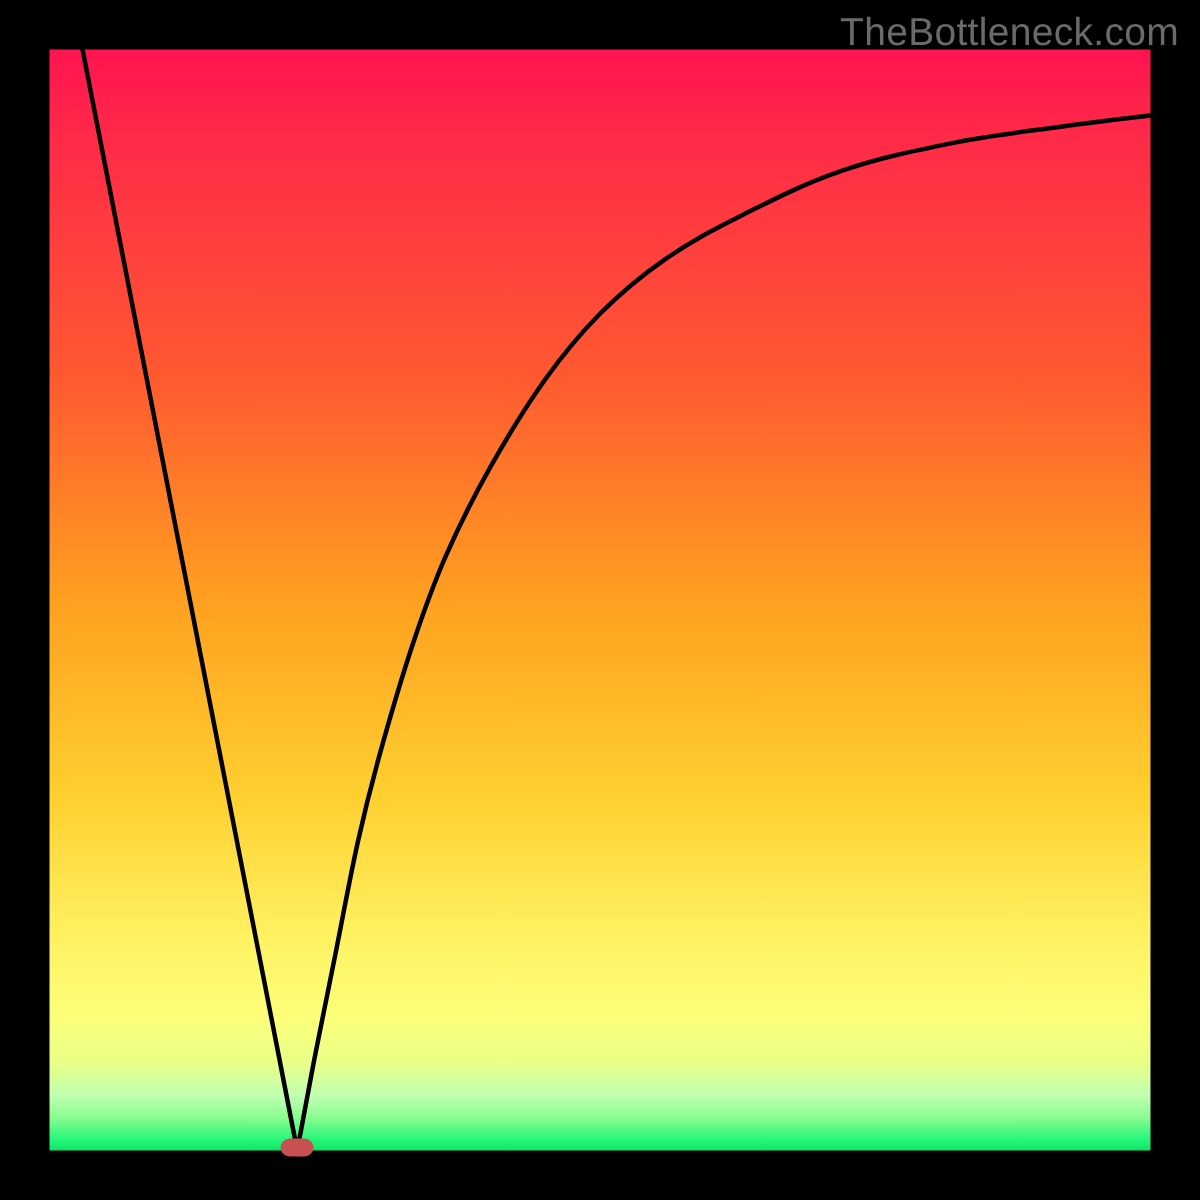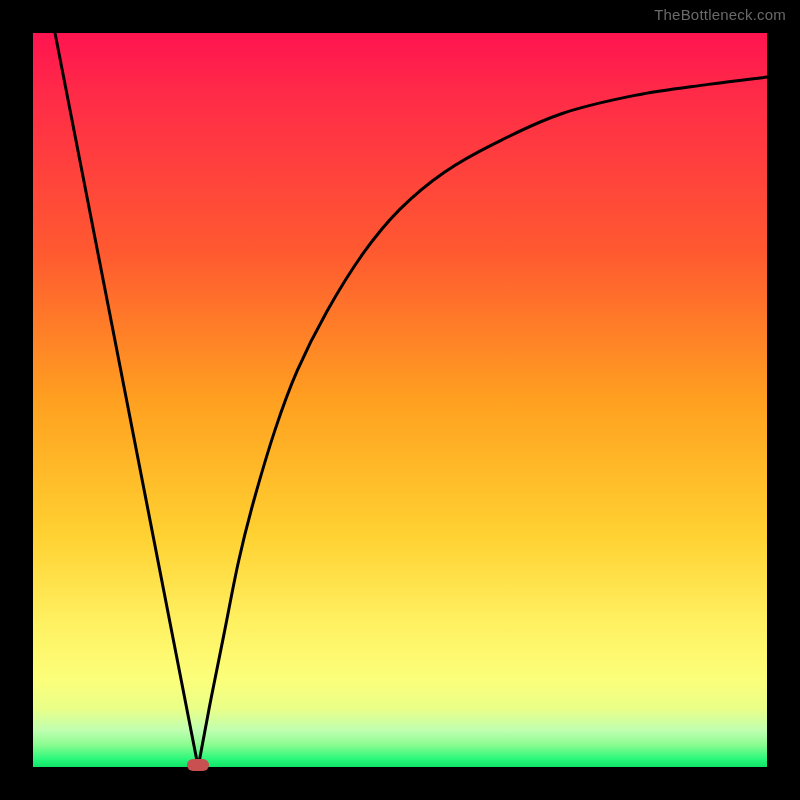--- a/index.html
+++ b/index.html
@@ -38,21 +38,21 @@
       #8afc90 97%,
       #26f77a 99%,
       #10e466 100%
     );
   }
   .watermark {
     position: absolute;
     top: 6px;
     right: 14px;
     color: #6a6a6a;
-    font-size: 15px;
+    font-size: 26px;
     font-weight: 500;
     letter-spacing: 0.2px;
     user-select: none;
   }
   svg.curve {
     position: absolute;
     left: 0;
     top: 0;
     width: 734px;
     height: 734px;

